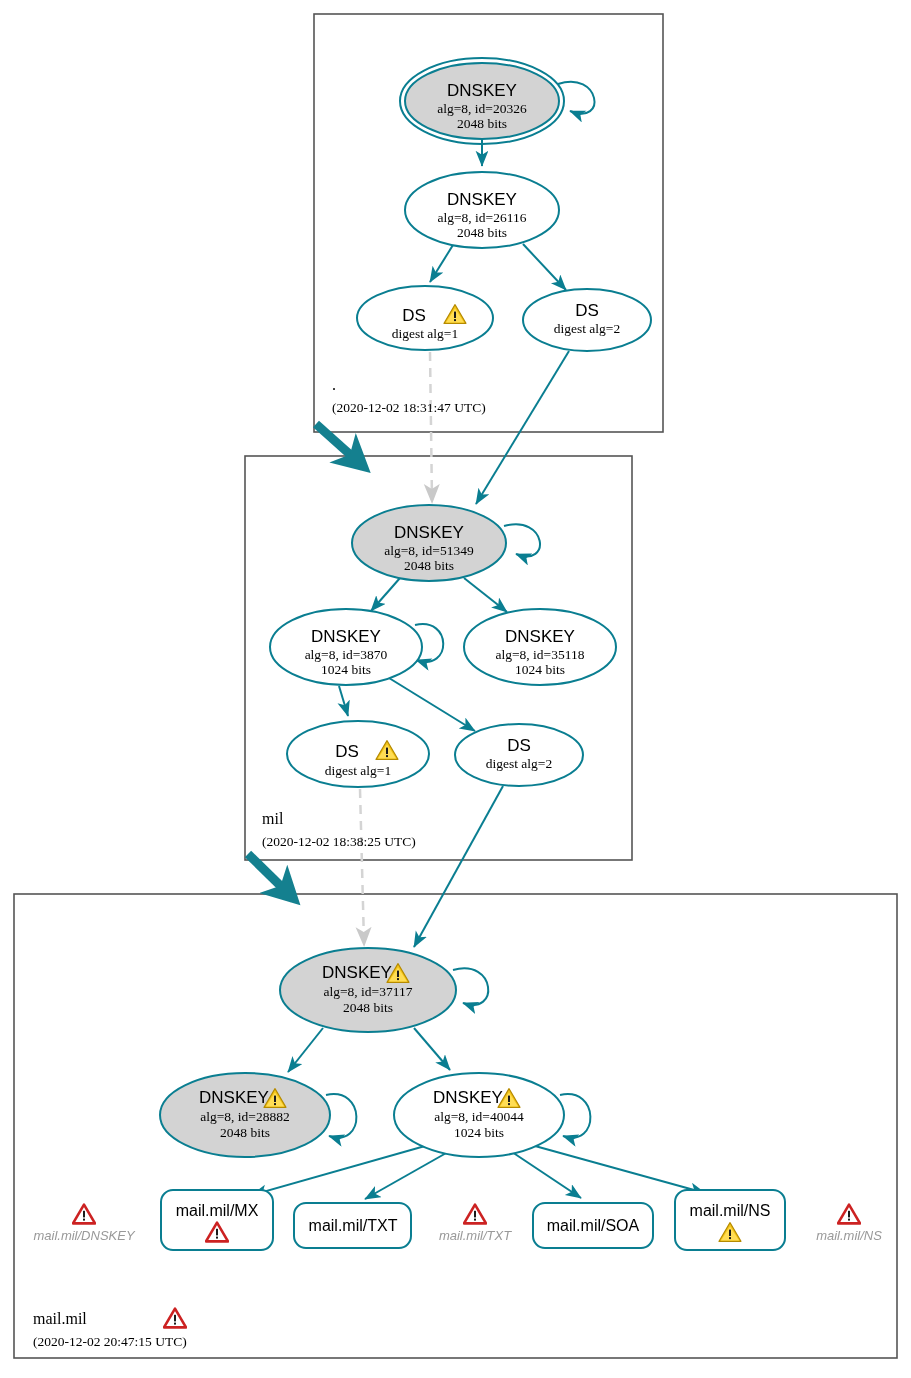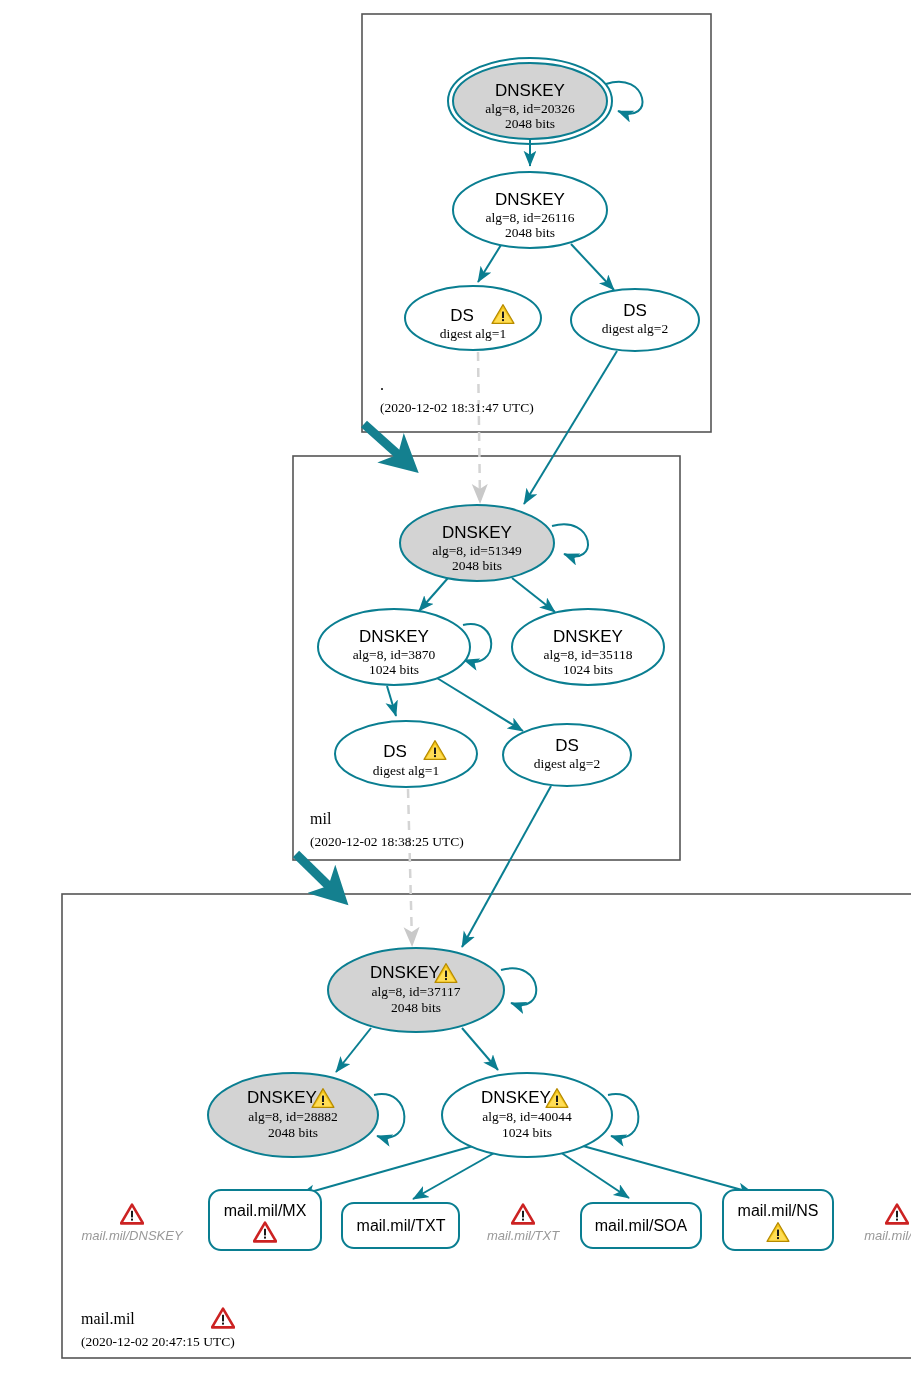--- a/index.html
+++ b/index.html
@@ -10,21 +10,20 @@
   body {
     width: 911px;
     height: 1378px;
     font-family: "Liberation Serif", serif;
     overflow: hidden;
   }
   #graph-root {
     position: relative;
     width: 800px;
     height: 1378px;
-    padding-left: 48px;
   }
   svg#dnssec-graph {
     display: block;
     width: 911px;
     height: 1378px;
   }
   .zone-box {
     fill: none;
     stroke: #555555;
     stroke-width: 1.6;

